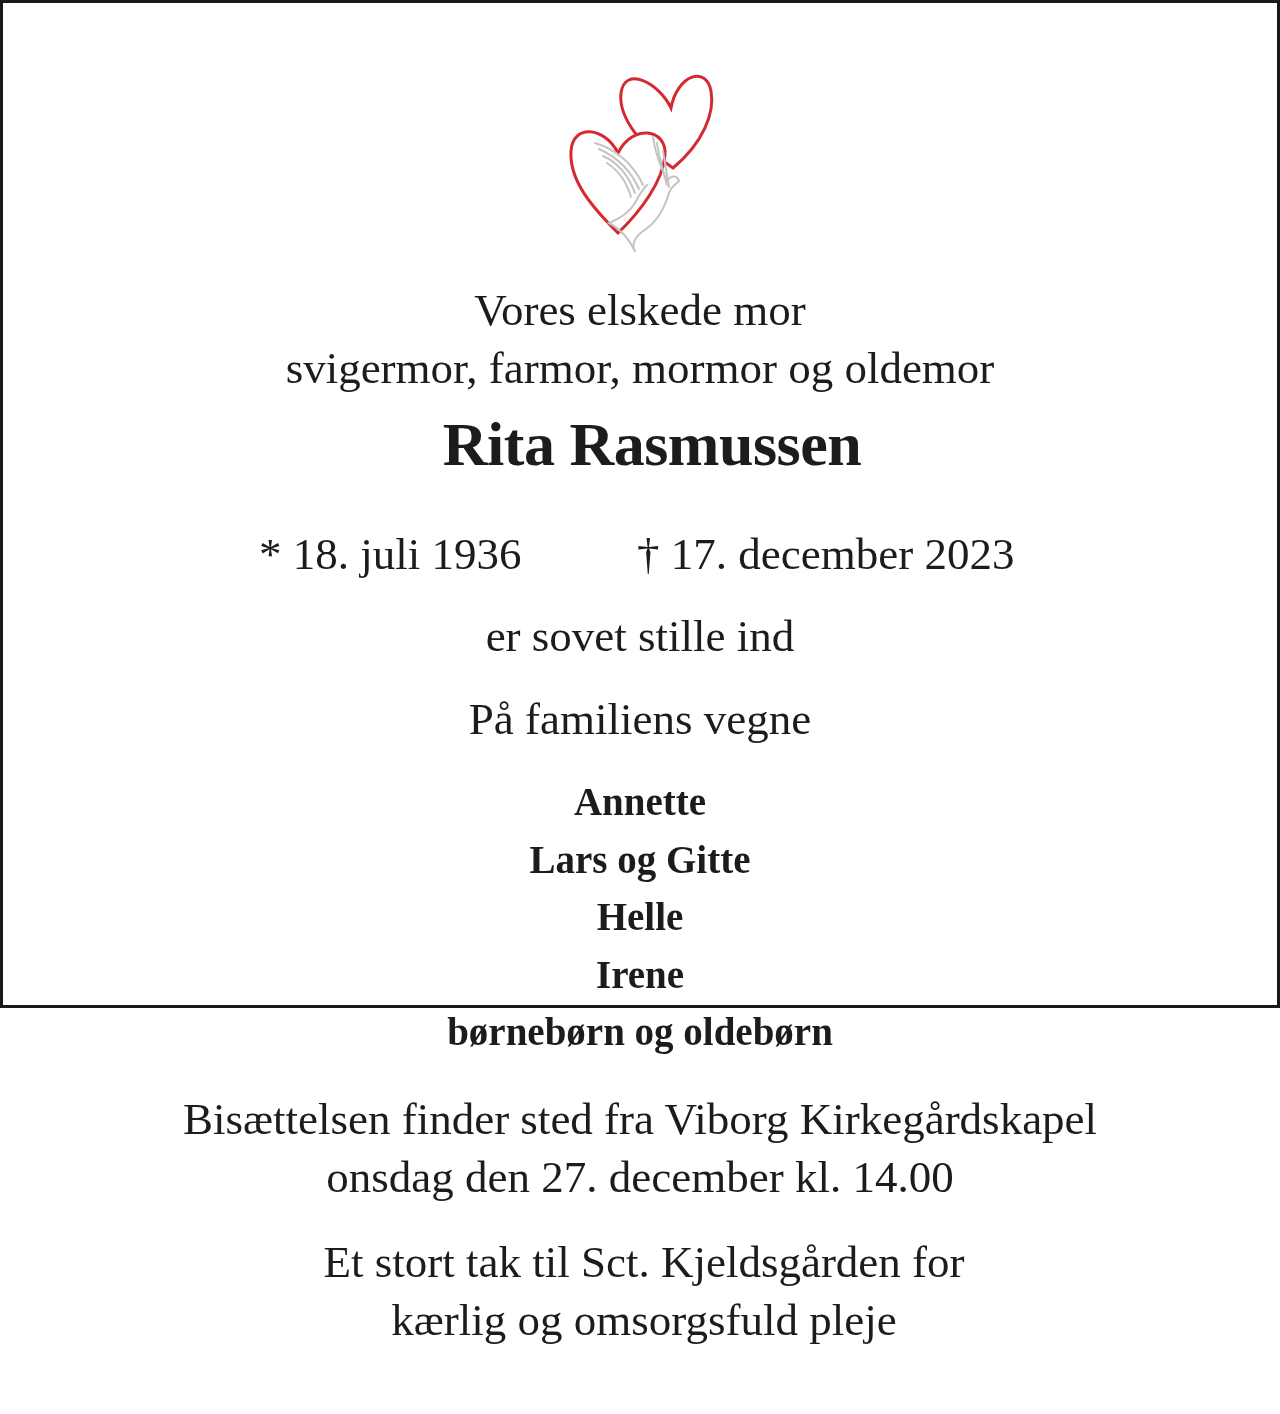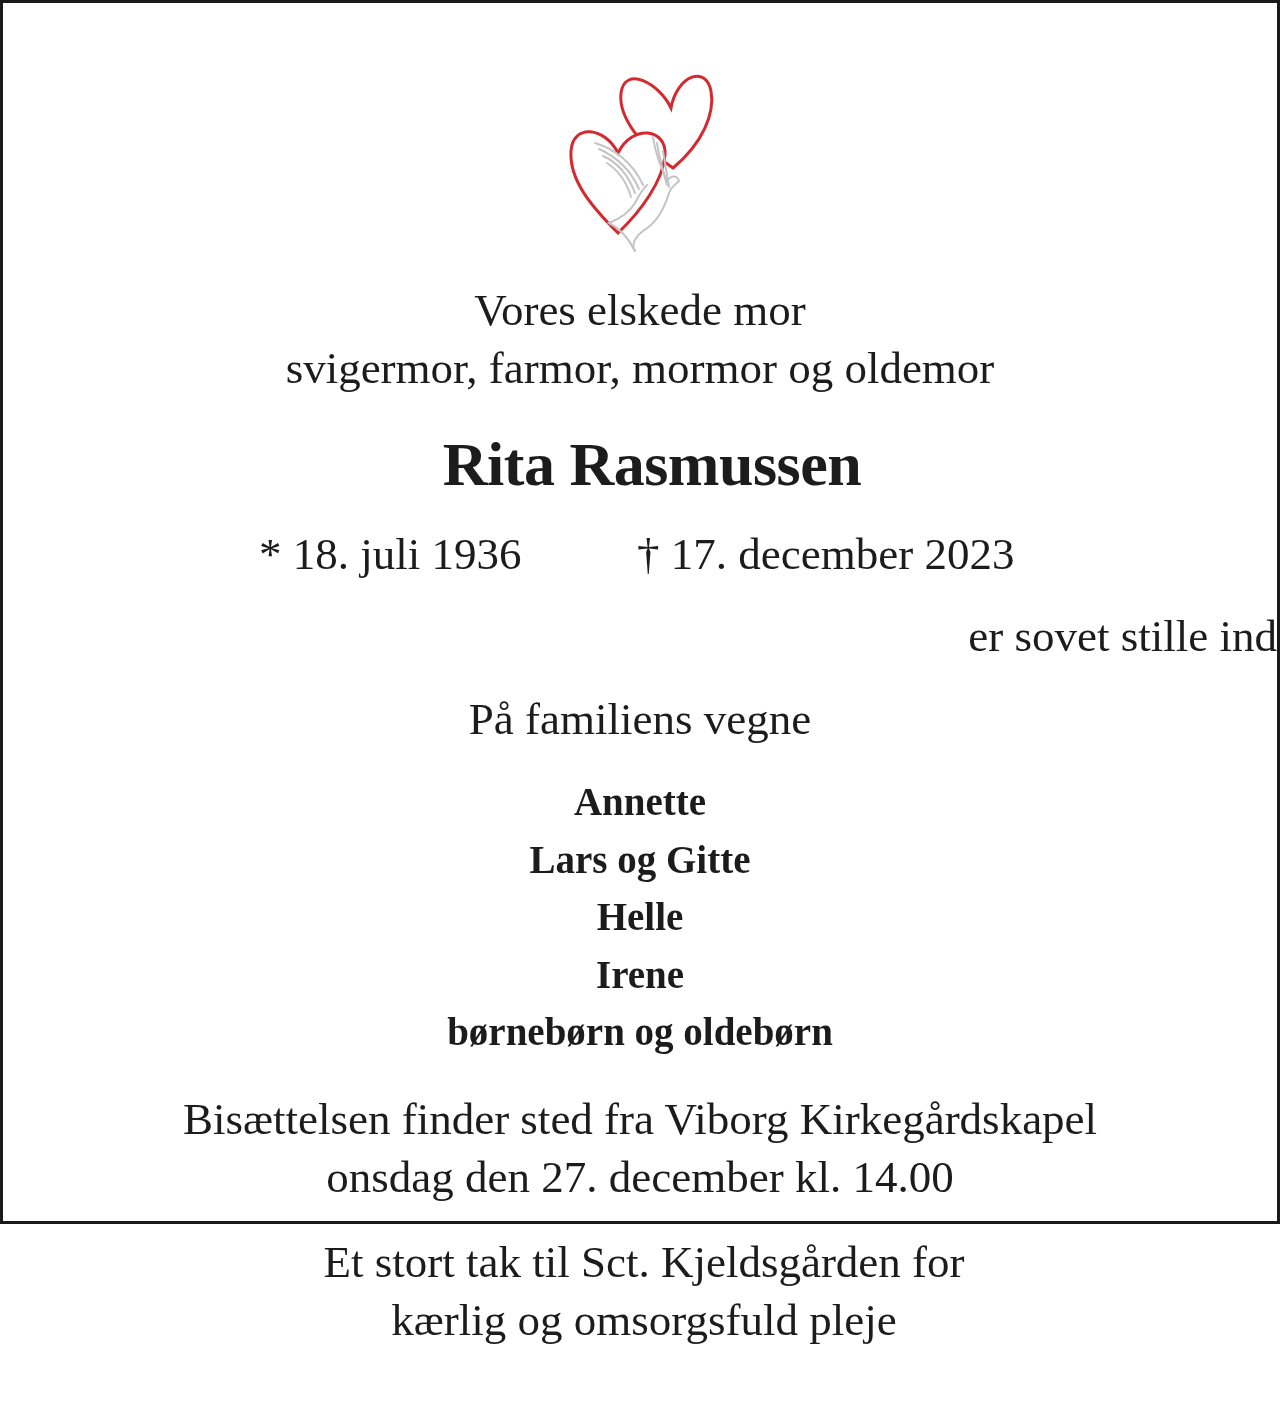--- a/index.html
+++ b/index.html
@@ -1,38 +1,38 @@
 <!DOCTYPE html>
 <html><head>
   <meta charset="utf-8">
   <style>
     html, body { margin: 0; padding: 0; background: #ffffff; }
     body { width: 1280px; height: 1414px; overflow: hidden; }
     .page {
       position: relative;
       box-sizing: border-box;
-      width: 1280px; height: 1224px;
+      width: 1280px; height: 1008px;
       border: 3px solid #1a1a1a;
       background: #ffffff;
       color: #1c1c1c;
       font-family: "Liberation Serif", "DejaVu Serif", serif;
       text-align: center;
     }
     .emblem {
       position: absolute;
       left: 560px; top: 60px;
       width: 160px; height: 195px;
     }
     .line { position: absolute; left: 0; right: 0; white-space: nowrap; }
     .intro { top: 278px; font-size: 45px; line-height: 58px; }
-    .name { top: 424px; font-size: 62px; font-weight: bold; line-height: 74px; letter-spacing: -0.5px; padding-left: 24px; }
+    .name { top: 404px; font-size: 62px; font-weight: bold; line-height: 74px; letter-spacing: -0.5px; padding-left: 24px; }
     .dates { top: 522px; font-size: 45px; line-height: 58px; }
     .dates .born { position: absolute; left: 256px; }
     .dates .died { position: absolute; left: 634px; }
-    .sovet { top: 604px; font-size: 45px; line-height: 58px; text-align: right; }
+    .sovet { top: 604px; font-size: 45px; line-height: 58px; }
     .vegne { top: 687px; font-size: 45px; line-height: 58px; }
     .family { top: 770px; font-size: 39px; font-weight: bold; line-height: 57.5px; font-family: Liberation Serif, serif; }
     .funeral { top: 1087px; font-size: 45px; line-height: 58px; text-align: center; }
     .thanks { top: 1230px; font-size: 45px; line-height: 58px; margin-left: 8px; }
     .row { display: block; }
   </style>
 </head>
 <body>
 
 <div class="page">

